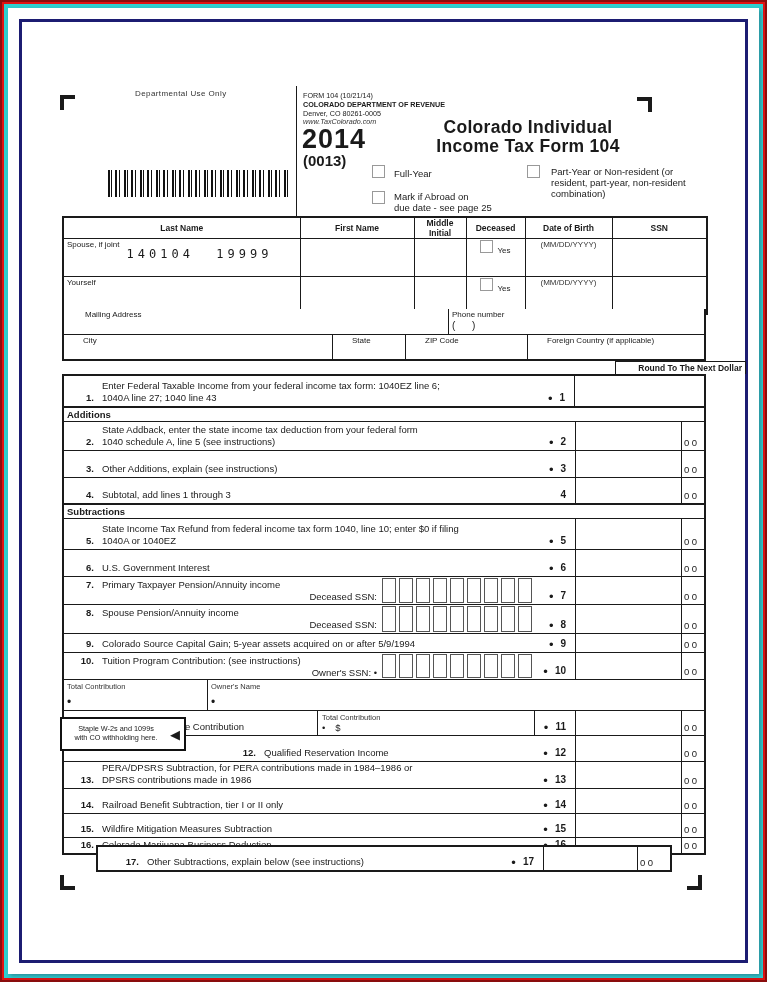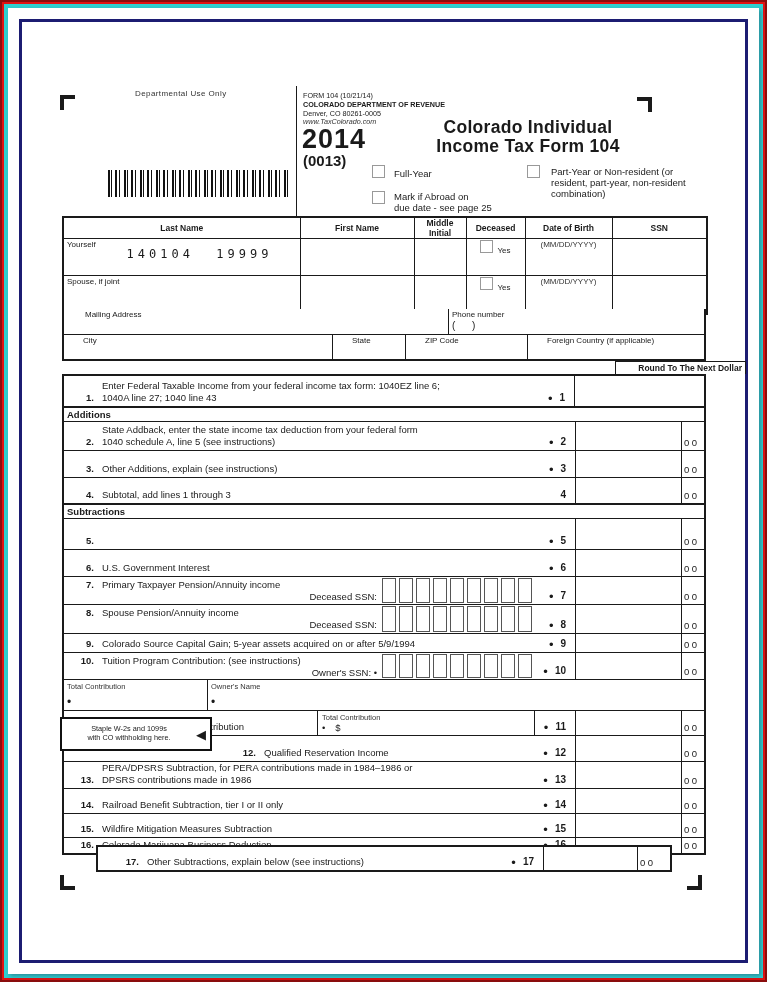--- a/index.html
+++ b/index.html
@@ -80,21 +80,21 @@
   .boxes { flex:none; display:flex; align-items:stretch; gap:3px; padding:1px 3px 1px 0; }
   .sbox { width:14px; border:1px solid #555; background:#fff; }
   .ccell { display:flex; flex-direction:column; justify-content:space-between; padding:2px 3px 3px 3px; }
   .ccell.left { flex:none; width:143px; }
   .ccell.right { flex:1; border-left:1px solid #1a1a1a; }
   .clabel { font-size:7.5px; color:#333; }
   .cdot { font-size:12px; line-height:9px; }
   .subcell { flex:none; width:218px; border-left:1px solid #1a1a1a; border-right:1px solid #1a1a1a; display:flex; flex-direction:column; justify-content:space-between; padding:2px 4px 3px 4px; }
   .subcell .sval { font-size:9.5px; display:flex; gap:10px; align-items:flex-end; line-height:9px; }
 
-  .staple { position:absolute; left:38px; top:695px; width:152px; height:34px; border:2.5px solid #111; background:#fff; display:flex; align-items:center; z-index:5; }
+  .staple { position:absolute; left:38px; top:695px; width:126px; height:34px; border:2.5px solid #111; background:#fff; display:flex; align-items:center; z-index:5; }
   .staple .txt { flex:1; font-size:7.3px; line-height:8.6px; text-align:center; }
   .staple .arrow { font-size:13px; margin-right:4px; line-height:13px; }
 
   .l17 { position:absolute; left:74px; top:823px; width:576px; height:27px; border:2px solid #1a1a1a; display:flex; background:#fff; }
   .l17 .desc { padding-left:14px; }
   .l17 .amt { width:94px; border-left:1px solid #1a1a1a; }
   .l17 .cents { width:33px; }
 </style>
 </head>
 <body>
@@ -157,40 +157,40 @@
         <tr>
           <th>Last Name</th>
           <th>First Name</th>
           <th>Middle Initial</th>
           <th>Deceased</th>
           <th>Date of Birth</th>
           <th>SSN</th>
         </tr>
       </thead>
       <tbody>
+        <tr style="height:38px">
+          <td><span>Spouse, if joint</span></td>
+          <td></td>
+          <td></td>
+          <td class="dec-cell">
+            <span class="cb"></span><span class="yes">Yes</span>
+          </td>
+          <td class="dob-cell"><span>(MM/DD/YYYY)</span></td>
+          <td></td>
+        </tr>
         <tr style="height:37px">
           <td><span>Yourself</span></td>
           <td></td>
           <td></td>
           <td class="dec-cell">
             <span class="cb"></span><span class="yes">Yes</span>
           </td>
           <td class="dob-cell"><span>(MM/DD/YYYY)</span></td>
           <td></td>
         </tr>
-        <tr style="height:38px">
-          <td><span>Spouse, if joint</span></td>
-          <td></td>
-          <td></td>
-          <td class="dec-cell">
-            <span class="cb"></span><span class="yes">Yes</span>
-          </td>
-          <td class="dob-cell"><span>(MM/DD/YYYY)</span></td>
-          <td></td>
-        </tr>
       </tbody>
     </table>
 
     <div class="mailrow">
       <div class="c1"><span>Mailing Address</span></div>
       <div class="c2">
         <div>Phone number</div>
         <div class="parens">(      )</div>
       </div>
     </div>
@@ -262,20 +262,21 @@
         <div class="cents">
             <span>00</span>
           </div>
       </div>
 
       <div class="sec">Subtractions</div>
 
       <div class="trow nt" style="height:30px">
         <div class="desc">
           <span class="num">5.</span>
+          <span class="lbl"><span>State Income Tax Refund from federal income tax form 1040, line 10; enter $0 if filing</span><br><span>1040A or 1040EZ</span></span>
         </div>
         <div class="bul">
             <span class="dot">•</span>
             <span class="ref">5</span>
           </div>
         <div class="amt"></div>
         <div class="cents">
             <span>00</span>
           </div>
       </div>

